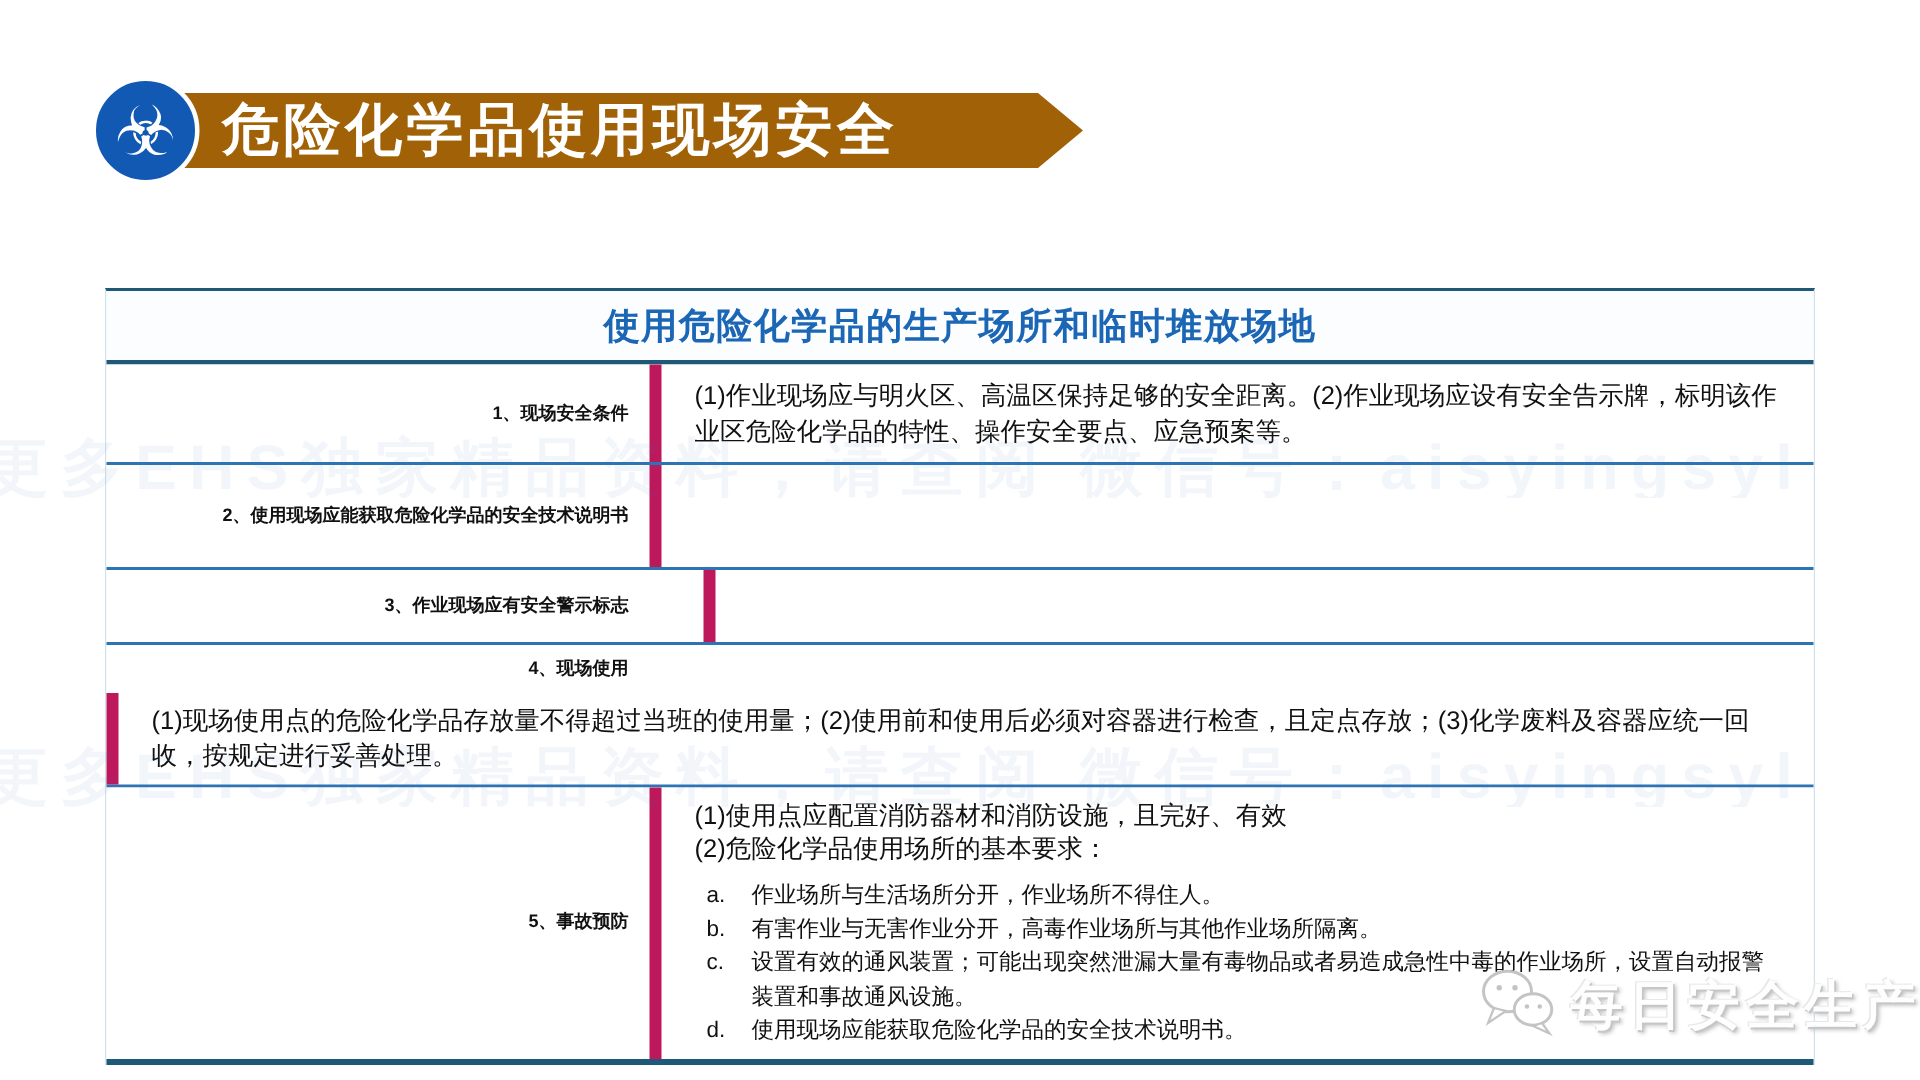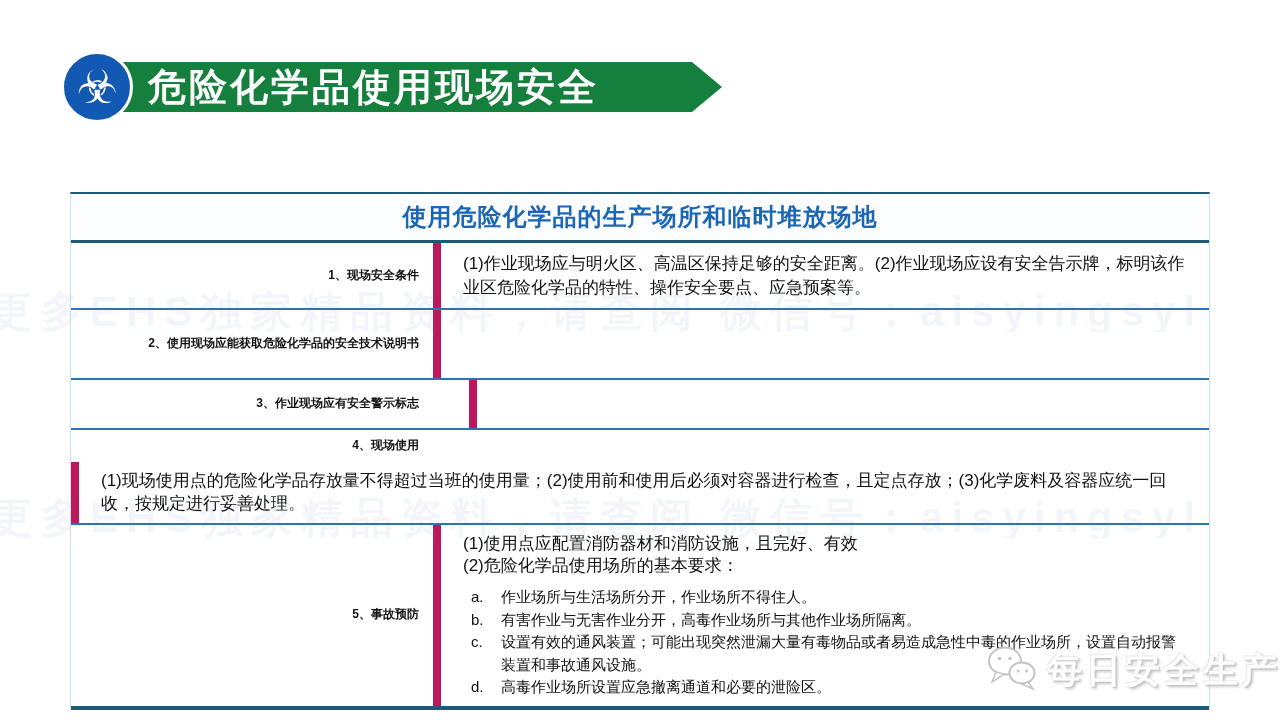--- a/index.html
+++ b/index.html
@@ -3,21 +3,21 @@
 <meta charset="utf-8">
 <style>
   html,body{margin:0;padding:0;background:#ffffff;}
   .slide{
     position:relative;width:1280px;height:720px;background:#ffffff;overflow:hidden;
     font-family:"Liberation Sans","DejaVu Sans",sans-serif;color:#1a1a1a;
   }
   
   .banner-wrap{position:absolute;left:0;top:0;width:1280px;height:140px;}
   .banner{
-    position:absolute;left:118px;top:62px;width:604px;height:50px;background:#15803d;
+    position:absolute;left:118px;top:62px;width:604px;height:50px;background:#a16207;
     clip-path:polygon(0 0, calc(100% - 30px) 0, 100% 50%, calc(100% - 30px) 100%, 0 100%);
     display:flex;align-items:center;
   }
   .banner-title{
     padding-left:30px;font-size:38px;font-weight:bold;color:#ffffff;letter-spacing:3px;
     white-space:nowrap;line-height:50px;
   }
   .banner-icon{
     position:absolute;left:61px;top:51px;width:66px;height:66px;border-radius:50%;
     background:#1159B3;border:3px solid #ffffff;box-sizing:content-box;
@@ -129,21 +129,21 @@
           <div class="abcd-item">
             <div class="abcd-marker">b.</div>
             <div class="abcd-text">有害作业与无害作业分开，高毒作业场所与其他作业场所隔离。</div>
           </div>
           <div class="abcd-item">
             <div class="abcd-marker">c.</div>
             <div class="abcd-text">设置有效的通风装置；可能出现突然泄漏大量有毒物品或者易造成急性中毒的作业场所，设置自动报警装置和事故通风设施。</div>
           </div>
           <div class="abcd-item">
             <div class="abcd-marker">d.</div>
-            <div class="abcd-text">高毒作业场所设置应急撤离通道和必要的泄险区。</div>
+            <div class="abcd-text">使用现场应能获取危险化学品的安全技术说明书。</div>
           </div>
         </div>
       </div>
     </div>
   </div>
 
   <div class="watermark wm1">更多EHS独家精品资料，请查阅  微信号：aisyingsyl</div>
   <div class="watermark wm2">更多EHS独家精品资料，请查阅  微信号：aisyingsyl</div>
 
   <div class="footer-logo">

